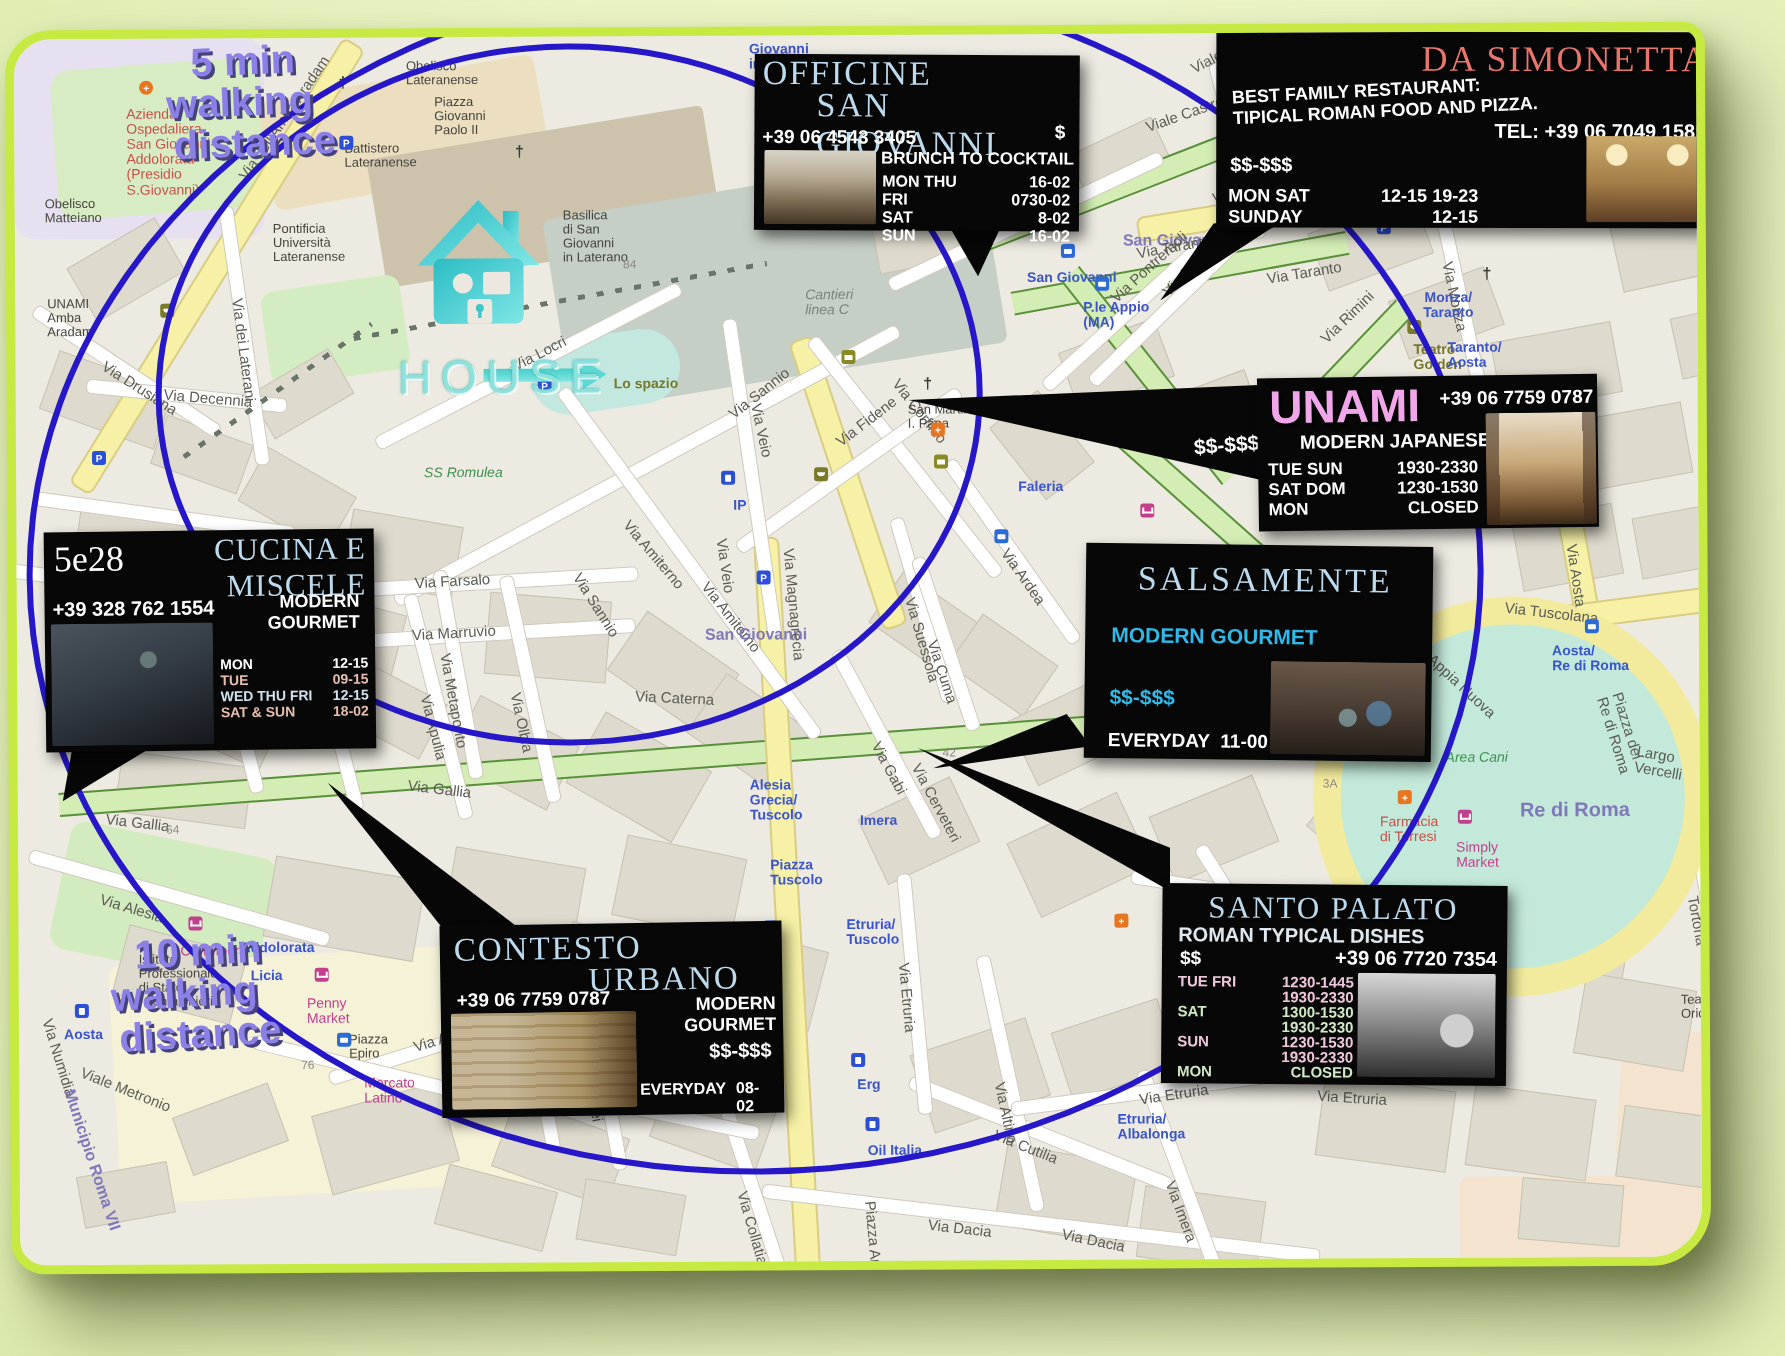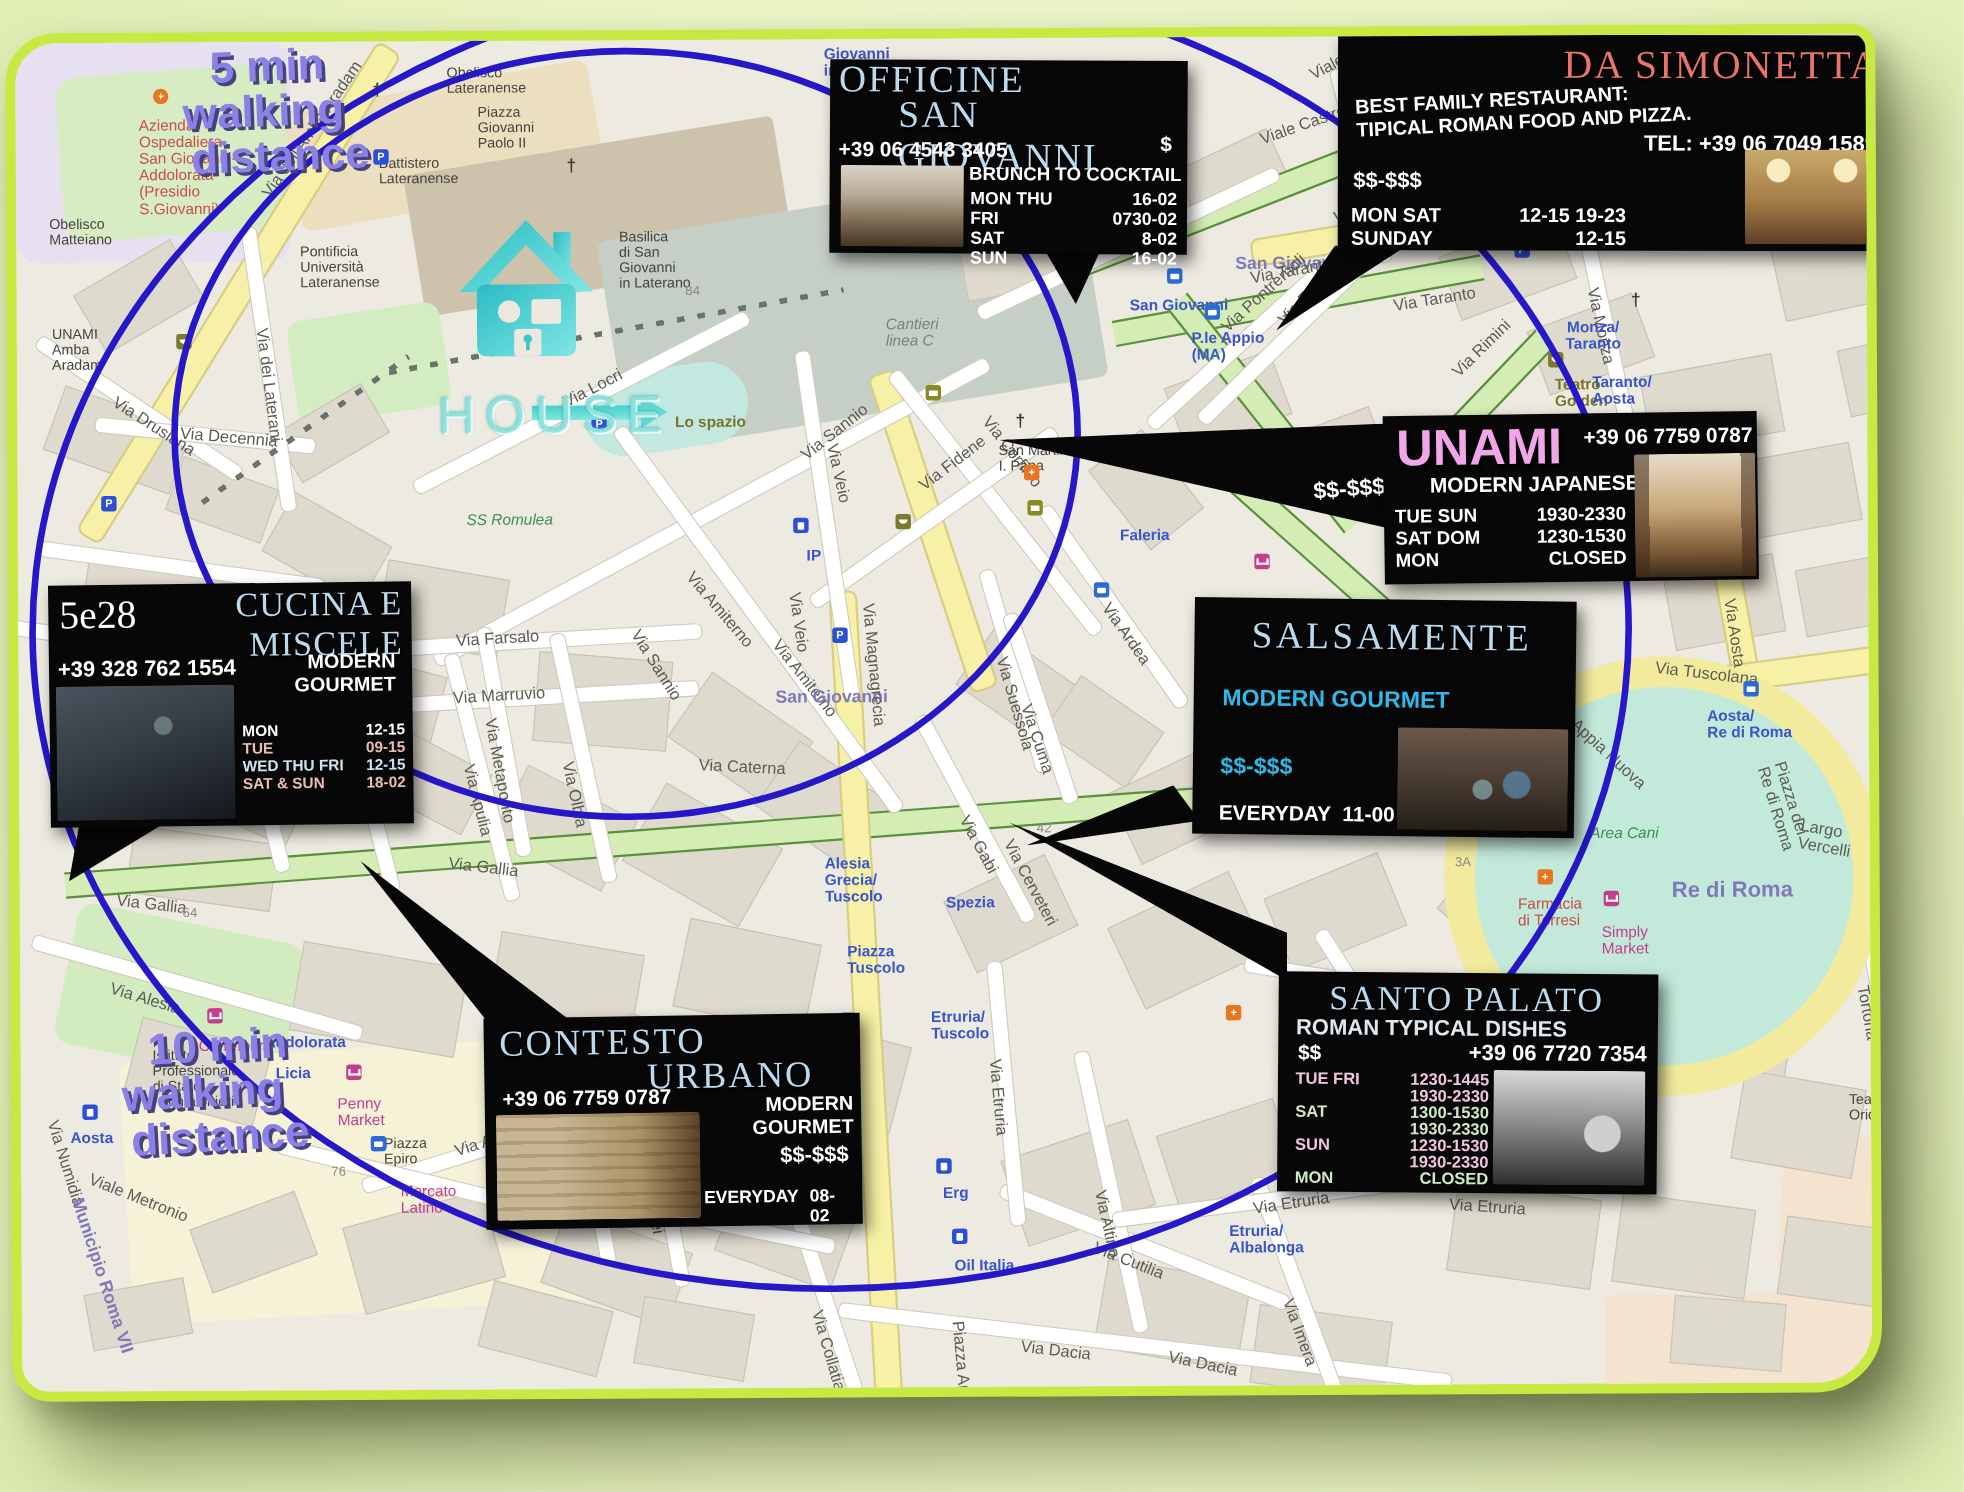--- a/index.html
+++ b/index.html
@@ -354,21 +354,21 @@
 Albalonga</span>
       <span class="lbl st" style="left: 1298px; top: 1055px; transform: rotate(4deg);">Via Etruria</span>
       <span class="lbl st" style="left: 885px; top: 920px; transform: rotate(85deg);">Via Etruria</span>
       <span class="lbl blue" style="left: 828px; top: 882px;">Etruria/
 Tuscolo</span>
       <span class="lbl blue" style="left: 752px; top: 822px;">Piazza
 Tuscolo</span>
       <span class="lbl blue" style="left: 732px; top: 742px;">Alesia
 Grecia/
 Tuscolo</span>
-      <span class="lbl blue" style="left: 842px; top: 778px;">Spezia</span>
+      <span class="lbl blue" style="left: 842px; top: 778px;">Imera</span>
       <span class="lbl blue" style="left: 838px; top: 1042px;">Erg</span>
       <span class="lbl blue" style="left: 848px; top: 1108px;">Oil Italia</span>
       <span class="lbl st" style="left: 722px; top: 1148px; transform: rotate(74deg);">Via Collatia</span>
       <span class="lbl st" style="left: 850px; top: 1158px; transform: rotate(85deg);">Piazza Armenia</span>
       <span class="lbl st" style="left: 908px; top: 1182px; transform: rotate(7deg);">Via Dacia</span>
       <span class="lbl st" style="left: 1042px; top: 1192px; transform: rotate(12deg);">Via Dacia</span>
       <span class="lbl st" style="left: 975px; top: 1092px; transform: rotate(22deg);">Via Cutilia</span>
       <span class="lbl st" style="left: 980px; top: 1040px; transform: rotate(78deg);">Via Altino</span>
       <span class="lbl st" style="left: 1150px; top: 1140px; transform: rotate(70deg);">Via Imera</span>
       <span class="lbl st" style="left: 28px; top: 972px; transform: rotate(73deg);">Via Numidia</span>

